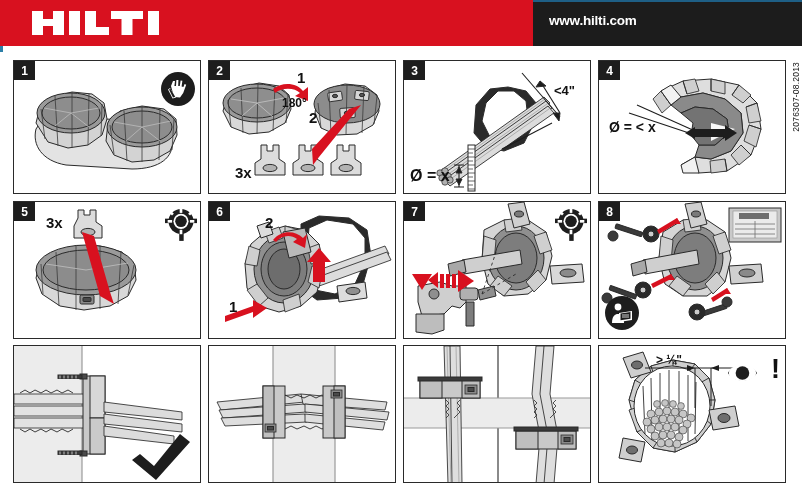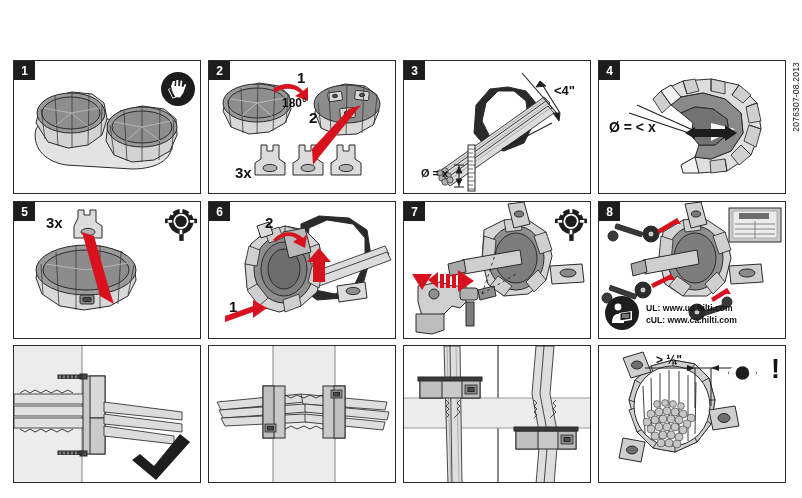--- a/index.html
+++ b/index.html
@@ -83,20 +83,45 @@
   .urls {
     position: absolute; font-weight: bold; color: #111;
     font-size: 8.6px; line-height: 1.45; white-space: nowrap; z-index: 5;
   }
 </style>
 </head>
 <body>
 
 <div class="sheet">
 
+  <div class="header">
+    <div class="hdr-red"></div>
+    <div class="hdr-dark"></div>
+    <div class="hdr-blue-line"></div>
+    <div class="hdr-left-blue"></div>
+
+    <div class="hilti-logo">
+      <svg width="140" height="28" viewBox="0 0 140 28">
+        <g fill="#ffffff">
+
+          <path d="M0 2 h11 v8 h10 V2 h11 v24 h-11 v-9 h-10 v9 H0 z"></path>
+
+          <rect x="37" y="2" width="11" height="24"></rect>
+
+          <path d="M53 2 h11 v16 h13 v8 H53 z"></path>
+
+          <path d="M79 2 h32 v8 h-10.5 v16 h-11 V10 H79 z"></path>
+
+          <rect x="116" y="2" width="11" height="24"></rect>
+        </g>
+      </svg>
+    </div>
+
+    <div class="hdr-url">www.hilti.com</div>
+  </div>
 
   <div class="vcode">2076307-08.2013</div>
 
   <div class="grid">
 
     <div class="panel p-w p-h1 p-c0 p-r0">
       <div class="badge">1</div>
       <div class="art">
         <svg width="188" height="134" viewBox="0 0 188 134">
           <g stroke="#2a2a2a" stroke-width="1" stroke-linejoin="round">
@@ -270,21 +295,21 @@
               <path d="M50 104 h10 M50 126 h10 M55 104 L55 126"></path>
             </g>
             <g fill="#1d1d1d">
               <path d="M55 106 L52 112 L58 112 Z"></path>
               <path d="M55 124 L52 118 L58 118 Z"></path>
             </g>
           </g>
         </svg>
       </div>
       <div class="lbl" style="left:150px; top:22px; font-size:13px;">&lt;4"</div>
-      <div class="lbl" style="left:6px; top:106px; font-size:11px;margin-left:11px;">Ø = x</div>
+      <div class="lbl" style="left:6px; top:106px; font-size:16px;">Ø = x</div>
     </div>
 
     <div class="panel p-w p-h1 p-c3 p-r0">
       <div class="badge">4</div>
       <div class="art">
         <svg width="188" height="134" viewBox="0 0 188 134">
           <g stroke="#2a2a2a" stroke-width="1" stroke-linejoin="round">
 
             <path d="M62 30 L84 20 L112 18 L140 24 L158 42 L162 68 L152 94 L128 110 L100 112 L82 104
                      L96 96 L112 98 L132 90 L144 72 L142 52 L126 38 L104 32 L82 36 L72 44 Z" fill="#dedede"></path>
@@ -609,24 +634,20 @@
             <path d="M2 22 C2 15 5 13 8 13 C11 13 14 15 14 22 Z"></path>
             <path d="M9 12 L22 10 L22 19 L9 21 Z"></path>
           </g>
           <g fill="#1d1d1d">
             <path d="M10.5 12.6 L20.5 11.1 L20.5 17.8 L10.5 19.3 Z"></path>
           </g>
           <g stroke="#ffffff" stroke-width="0.8">
             <path d="M12 14 h7 M12 16 h7"></path>
           </g>
         </svg>
-      </div>
-      <div class="urls" style="left:47px; top:100px;">
-        <div>UL: www.us.hilti.com</div>
-        <div>cUL: www.ca.hilti.com</div>
       </div>
     </div>
 
     <div class="panel p-w p-h2 p-c0 p-r2">
       <div class="art">
         <svg width="188" height="138" viewBox="0 0 188 138">
           <g stroke="#2a2a2a" stroke-width="1">
 
             <rect x="0" y="0" width="68" height="138" fill="#ececec" stroke="none"></rect>
             <path d="M68 0 L68 138" stroke="#9a9a9a" stroke-width="1.2"></path>

